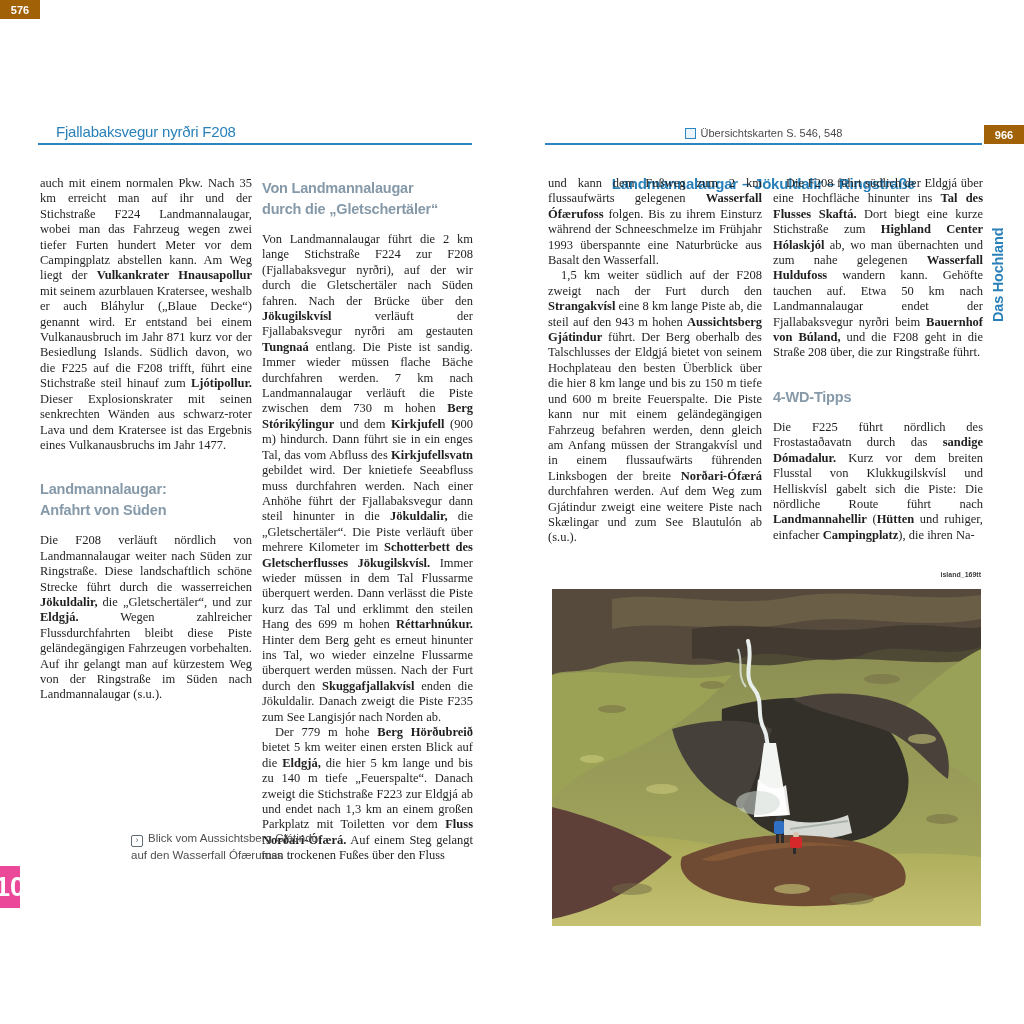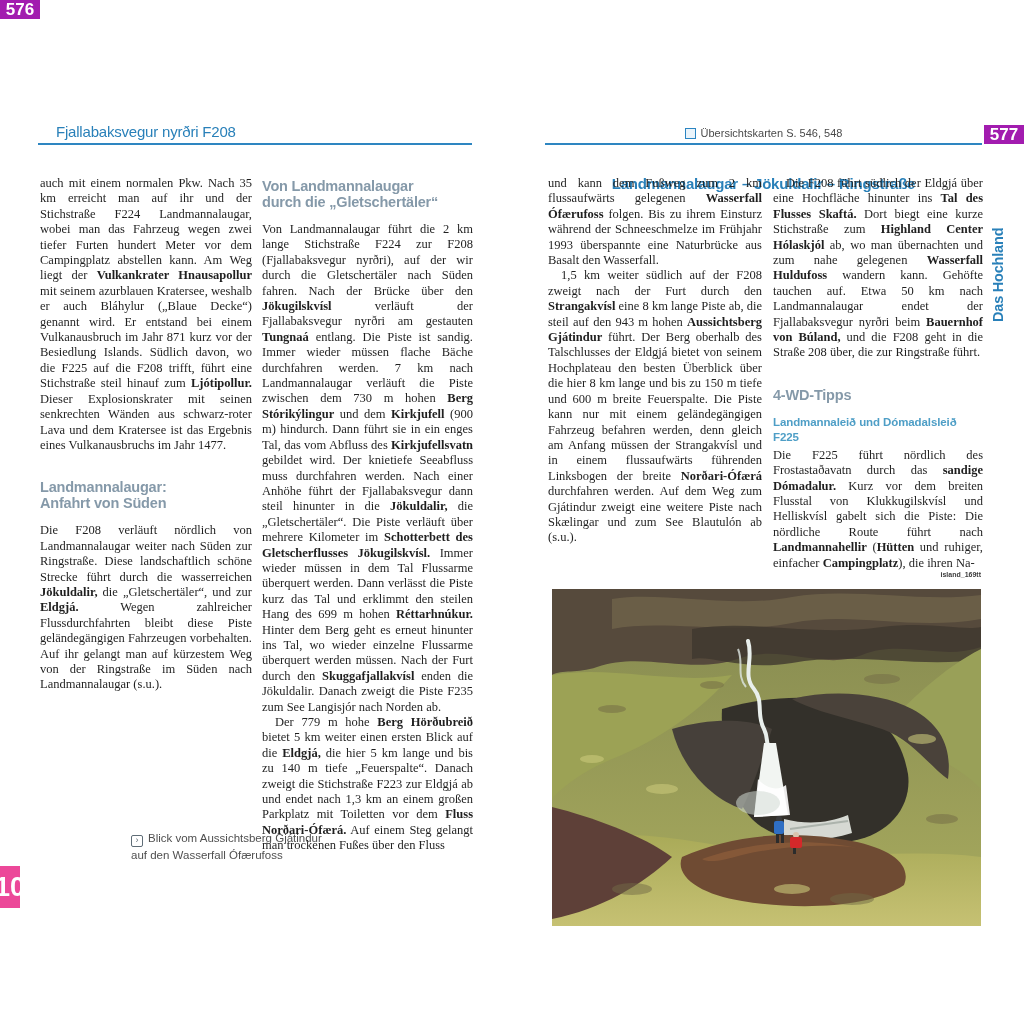--- a/index.html
+++ b/index.html
@@ -1,21 +1,21 @@
 <!DOCTYPE html>
 <html><head>
 <meta charset="utf-8">
 <style>
   html,body{margin:0;padding:0;background:#ffffff;}
   #page{position:relative;width:1024px;height:1024px;background:#ffffff;overflow:hidden;
         font-family:"Liberation Serif", serif;color:#1f1f1f;}
 
   
-  .pgnum{position:absolute;height:19px;background:#a21caf;color:#fff;
-         font-family:"Liberation Sans",sans-serif;font-weight:bold;font-size:17px;
+  .pgnum{position:absolute;height:19px;background:#a16207;color:#fff;
+         font-family:"Liberation Sans",sans-serif;font-weight:bold;font-size:11px;
          display:flex;align-items:center;justify-content:center;}
   #pgnum-left{left:0;top:125;width:40px;}
   #pgnum-right{left:984px;top:125px;width:40px;}
   .hrule{position:absolute;top:143px;height:2px;background:#2e86c1;}
   #rule-left{left:38px;width:434px;}
   #rule-right{left:545px;width:437px;}
   .htitle{position:absolute;top:123px;font-family:"Liberation Sans",sans-serif;
           font-weight:normal;font-size:15px;color:#2980b9;letter-spacing:-0.2px;white-space:nowrap;}
   #htitle-left{left:56px;}
   #hdr-right{position:absolute;left:545px;top:123px;width:437px;display:flex;
@@ -37,21 +37,21 @@
   
   .col{position:absolute;top:176px;text-align:justify;font-size:12.5px;line-height:15.4px;}
   #col1{left:40px;width:212px;}
   #col2{left:262px;width:211px;}
   #col3{left:548px;width:214px;}
   #col4{left:773px;width:210px;}
   .col p{margin:0;}
   .col p.ind{text-indent:13px;}
   .b{font-weight:bold;}
   .h2{font-family:"Liberation Sans",sans-serif;font-weight:bold;font-size:14.5px;
-      line-height:16px;color:#8599a9;margin:26px 0 12px 0;text-align:left;letter-spacing:-0.2px;}
+      line-height:21px;color:#8599a9;margin:26px 0 12px 0;text-align:left;letter-spacing:-0.2px;}
   .h2:first-child{margin-top:2px;}
   .sub{font-family:"Liberation Sans",sans-serif;font-weight:bold;font-size:11.5px;
        color:#4e9ec6;margin:0 0 2px 0;text-align:left;letter-spacing:-0.1px;}
 
   
   #caption{position:absolute;left:131px;top:830px;width:210px;
            font-family:"Liberation Sans",sans-serif;font-size:11.5px;line-height:17px;
            color:#4f4f4f;text-align:left;}
   .capicon{display:inline-block;width:10px;height:10px;border:1px solid #5f6d77;border-radius:2px;
            font-size:9px;line-height:9px;text-align:center;color:#5f6d77;margin-right:5px;
@@ -73,21 +73,21 @@
   <div id="rule-left" class="hrule"></div>
 
   <div id="hdr-right">
     <span id="overview">
       <span class="sq-icon"></span>
       <span>Übersichtskarten S. 546, 548</span>
     </span>
     <span id="htitle-right">Landmannalaugar – Jökuldalir – Ringstraße</span>
   </div>
   <div id="rule-right" class="hrule"></div>
-  <div id="pgnum-right" class="pgnum">577</div>
+  <div id="pgnum-right" class="pgnum">966</div>
 
   <div id="side-tab">Das Hochland</div>
   <div id="chapter-box">10</div>
 
   <div id="col1" class="col">
       <p><span>auch mit einem normalen Pkw. Nach 35 km erreicht man auf ihr und der Stichstraße F224 Landmannalaugar, wobei man das Fahrzeug wegen zwei tiefer Furten hundert Meter vor dem Campingplatz abstellen kann. Am Weg liegt der </span><span class="b">Vulkankrater Hnausapollur</span><span> mit seinem azurblauen Kratersee, weshalb er auch Bláhylur („Blaue Decke“) genannt wird. Er entstand bei einem Vulkanausbruch im Jahr 871 kurz vor der Besiedlung Islands. Südlich davon, wo die F225 auf die F208 trifft, führt eine Stichstraße steil hinauf zum </span><span class="b">Ljótipollur.</span><span> Dieser Explosionskrater mit seinen senkrechten Wänden aus schwarz-roter Lava und dem Kratersee ist das Ergebnis eines Vulkanausbruchs im Jahr 1477.</span></p>
       <div class="h2">Landmannalaugar:<br>Anfahrt von Süden</div>
       <p><span>Die F208 verläuft nördlich von Landmannalaugar weiter nach Süden zur Ringstraße. Diese landschaftlich schöne Strecke führt durch die wasserreichen </span><span class="b">Jökuldalir,</span><span> die „Gletschertäler“, und zur </span><span class="b">Eldgjá.</span><span> Wegen zahlreicher Flussdurchfahrten bleibt diese Piste geländegängigen Fahrzeugen vorbehalten. Auf ihr gelangt man auf kürzestem Weg von der Ringstraße im Süden nach Landmannalaugar (s.u.).</span></p>
     </div>
   <div id="col2" class="col">
@@ -95,21 +95,20 @@
       <p><span>Von Landmannalaugar führt die 2 km lange Stichstraße F224 zur F208 (Fjallabaksvegur nyrðri), auf der wir durch die Gletschertäler nach Süden fahren. Nach der Brücke über den </span><span class="b">Jökugilskvísl</span><span> verläuft der Fjallabaksvegur nyrðri am gestauten </span><span class="b">Tungnaá</span><span> entlang. Die Piste ist sandig. Immer wieder müssen flache Bäche durchfahren werden. 7 km nach Landmannalaugar verläuft die Piste zwischen dem 730 m hohen </span><span class="b">Berg Stórikýlingur</span><span> und dem </span><span class="b">Kirkjufell</span><span> (900 m) hindurch. Dann führt sie in ein enges Tal, das vom Abfluss des </span><span class="b">Kirkjufellsvatn</span><span> gebildet wird. Der knietiefe Seeabfluss muss durchfahren werden. Nach einer Anhöhe führt der Fjallabaksvegur dann steil hinunter in die </span><span class="b">Jökuldalir,</span><span> die „Gletschertäler“. Die Piste verläuft über mehrere Kilometer im </span><span class="b">Schotterbett des Gletscherflusses Jökugilskvísl.</span><span> Immer wieder müssen in dem Tal Flussarme überquert werden. Dann verlässt die Piste kurz das Tal und erklimmt den steilen Hang des 699 m hohen </span><span class="b">Réttarhnúkur.</span><span> Hinter dem Berg geht es erneut hinunter ins Tal, wo wieder einzelne Flussarme überquert werden müssen. Nach der Furt durch den </span><span class="b">Skuggafjallakvísl</span><span> enden die Jökuldalir. Danach zweigt die Piste F235 zum See Langisjór nach Norden ab.</span></p>
       <p class="ind"><span>Der 779 m hohe </span><span class="b">Berg Hörðubreið</span><span> bietet 5 km weiter einen ersten Blick auf die </span><span class="b">Eldgjá,</span><span> die hier 5 km lange und bis zu 140 m tiefe „Feuerspalte“. Danach zweigt die Stichstraße F223 zur Eldgjá ab und endet nach 1,3 km an einem großen Parkplatz mit Toiletten vor dem </span><span class="b">Fluss Norðari-Ófærá.</span><span> Auf einem Steg gelangt man trockenen Fußes über den Fluss</span></p>
     </div>
   <div id="col3" class="col">
       <p><span>und kann dem Fußweg zum 2 km flussaufwärts gelegenen </span><span class="b">Wasserfall Ófærufoss</span><span> folgen. Bis zu ihrem Einsturz während der Schneeschmelze im Frühjahr 1993 überspannte eine Naturbrücke aus Basalt den Wasserfall.</span></p>
       <p class="ind"><span>1,5 km weiter südlich auf der F208 zweigt nach der Furt durch den </span><span class="b">Strangakvísl</span><span> eine 8 km lange Piste ab, die steil auf den 943 m hohen </span><span class="b">Aussichtsberg Gjátindur</span><span> führt. Der Berg oberhalb des Talschlusses der Eldgjá bietet von seinem Hochplateau den besten Überblick über die hier 8 km lange und bis zu 150 m tiefe und 600 m breite Feuerspalte. Die Piste kann nur mit einem geländegängigen Fahrzeug befahren werden, denn gleich am Anfang müssen der Strangakvísl und in einem flussaufwärts führenden Linksbogen der breite </span><span class="b">Norðari-Ófærá</span><span> durchfahren werden. Auf dem Weg zum Gjátindur zweigt eine weitere Piste nach Skælingar und zum See Blautulón ab (s.u.).</span></p>
     </div>
   <div id="col4" class="col">
       <p class="ind"><span>Die F208 führt südlich der Eldgjá über eine Hochfläche hinunter ins </span><span class="b">Tal des Flusses Skaftá.</span><span> Dort biegt eine kurze Stichstraße zum </span><span class="b">Highland Center Hólaskjól</span><span> ab, wo man übernachten und zum nahe gelegenen </span><span class="b">Wasserfall Huldufoss</span><span> wandern kann. Gehöfte tauchen auf. Etwa 50 km nach Landmannalaugar endet der Fjallabaksvegur nyrðri beim </span><span class="b">Bauernhof von Búland,</span><span> und die F208 geht in die Straße 208 über, die zur Ringstraße führt.</span></p>
       <div class="h2">4-WD-Tipps</div>
-      <div class="sub">Landmannaleið und Dómadalsleið F225</div>
       <p><span>Die F225 führt nördlich des Frostastaðavatn durch das </span><span class="b">sandige Dómadalur.</span><span> Kurz vor dem breiten Flusstal von Klukkugilskvísl und Helliskvísl gabelt sich die Piste: Die nördliche Route führt nach </span><span class="b">Landmannahellir</span><span> (</span><span class="b">Hütten</span><span> und ruhiger, einfacher </span><span class="b">Campingplatz</span><span>), die ihren Na-</span></p>
     </div>
 
   <div id="caption">
     <span class="capicon">›</span><span>Blick vom Aussichtsberg Gjátindur</span><br>
     <span>auf den Wasserfall Ófærufoss</span>
   </div>
 
   <div id="photo-credit">island_169tt</div>
   <div id="photo">

